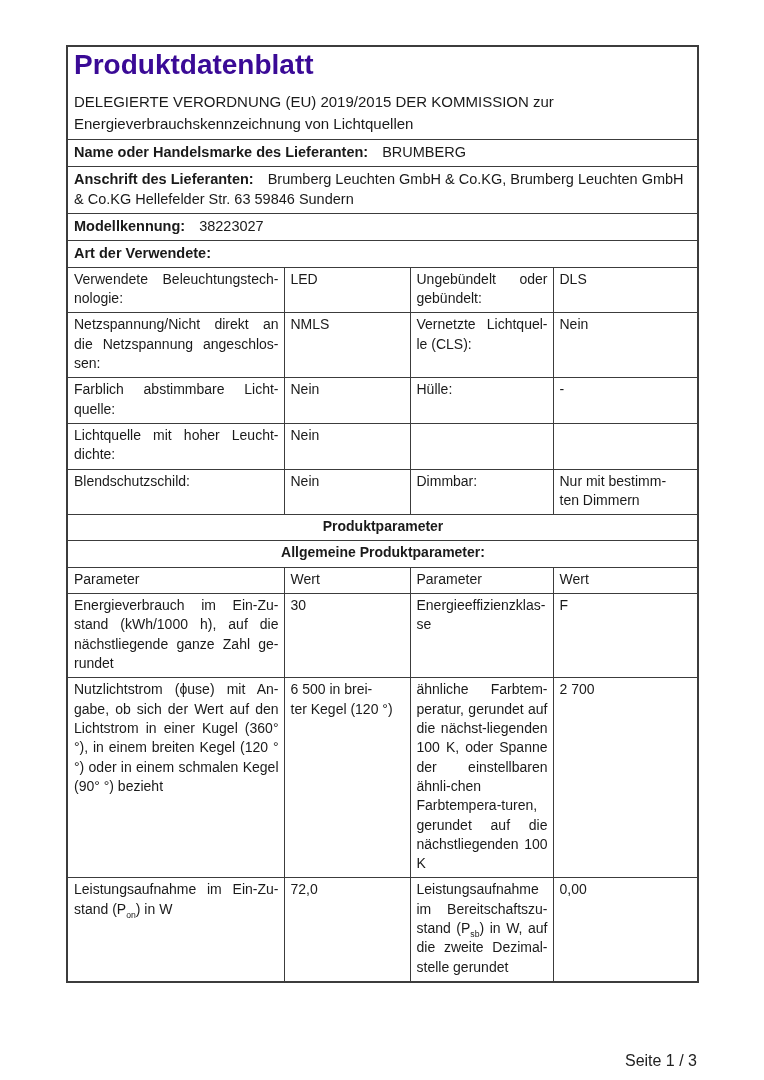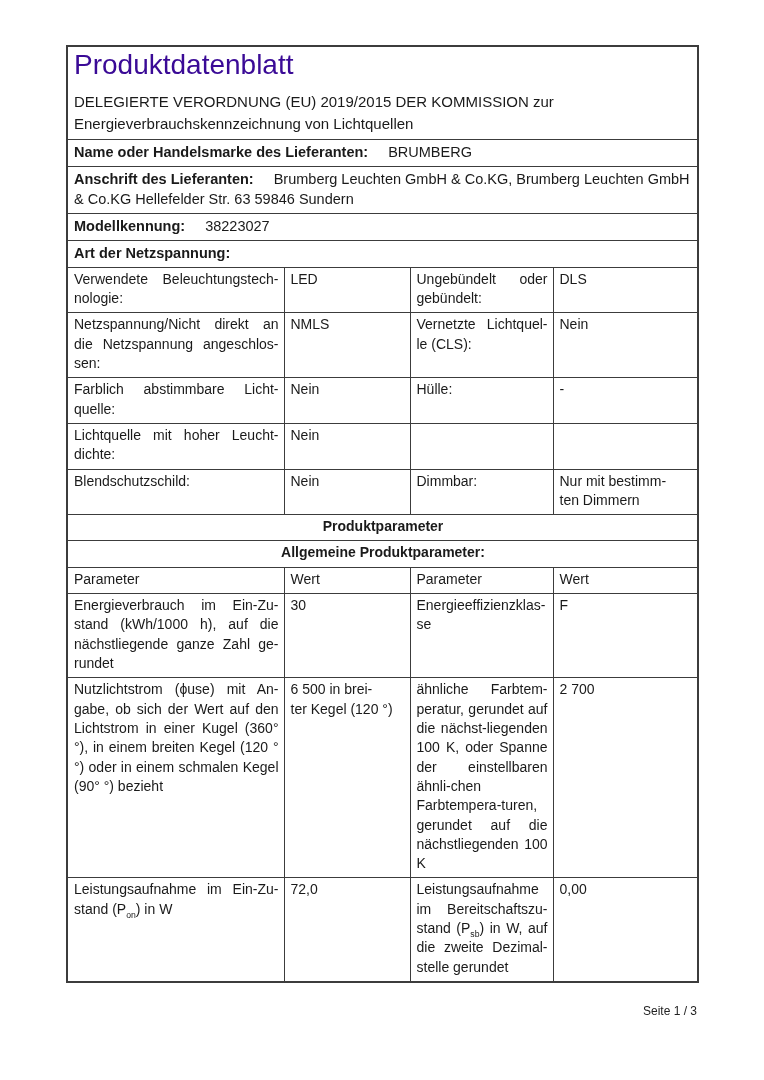--- a/index.html
+++ b/index.html
@@ -26,56 +26,56 @@
   }
   table.sheet td {
     border: 1.5px solid #3c3c3c;
     vertical-align: top;
     padding: 2px 5px 4px 6px;
     line-height: 1.38;
   }
   td.header-cell { padding: 8px 9px 11px 8px; }
   .title {
     font-size: 28px;
-    font-weight: normal;
+    font-weight: bold;
     color: #3a0a96;
     margin: 0 0 10px 0;
     line-height: 1.15;
   }
   .reg {
     font-size: 15px;
     line-height: 1.45;
     margin: 0;
   }
   td.full-label {
     font-size: 14.5px;
     padding: 4px 8px 6px 7px;
   }
-  td.full-label b { margin-right: 20px; }
+  td.full-label b { margin-right: 14px; }
   .bold { font-weight: bold; }
   td.section-center {
     text-align: center;
     font-weight: bold;
     padding: 1px 5px 2px;
     margin-left: 20px;
   }
   td.param { text-align: justify; overflow-wrap: break-word; }
   td.param p { margin: 0 0 9px 0; }
   td.param p:last-child { margin-bottom: 0; }
   td.val {
     text-align: left;
     white-space: pre-line;
     overflow-wrap: break-word;
   }
   sub { font-size: 0.62em; line-height: 0; }
   .page-footer {
     position: absolute;
-    top: 1004px;
+    top: 1052px;
     right: 67px;
-    font-size: 12px;
+    font-size: 16px;
     color: #222222;
   }
 </style>
 </head>
 <body>
 
 <div class="page">
   <table class="sheet">
     <colgroup>
       <col style="width:217px">
@@ -104,21 +104,21 @@
       </td>
     </tr>
 
     <tr>
       <td colspan="4" class="full-label">
         <b>Modellkennung:</b><span>38223027</span>
       </td>
     </tr>
 
     <tr>
-      <td colspan="4" class="full-label bold">Art der Netzspannung:</td>
+      <td colspan="4" class="full-label bold">Art der Verwendete:</td>
     </tr>
 
     <tr>
       <td class="param">Verwendete Beleuchtungstech-nologie:</td>
       <td class="val">LED</td>
       <td class="param">Ungebündelt oder gebündelt:</td>
       <td class="val">DLS</td>
     </tr>
 
 

